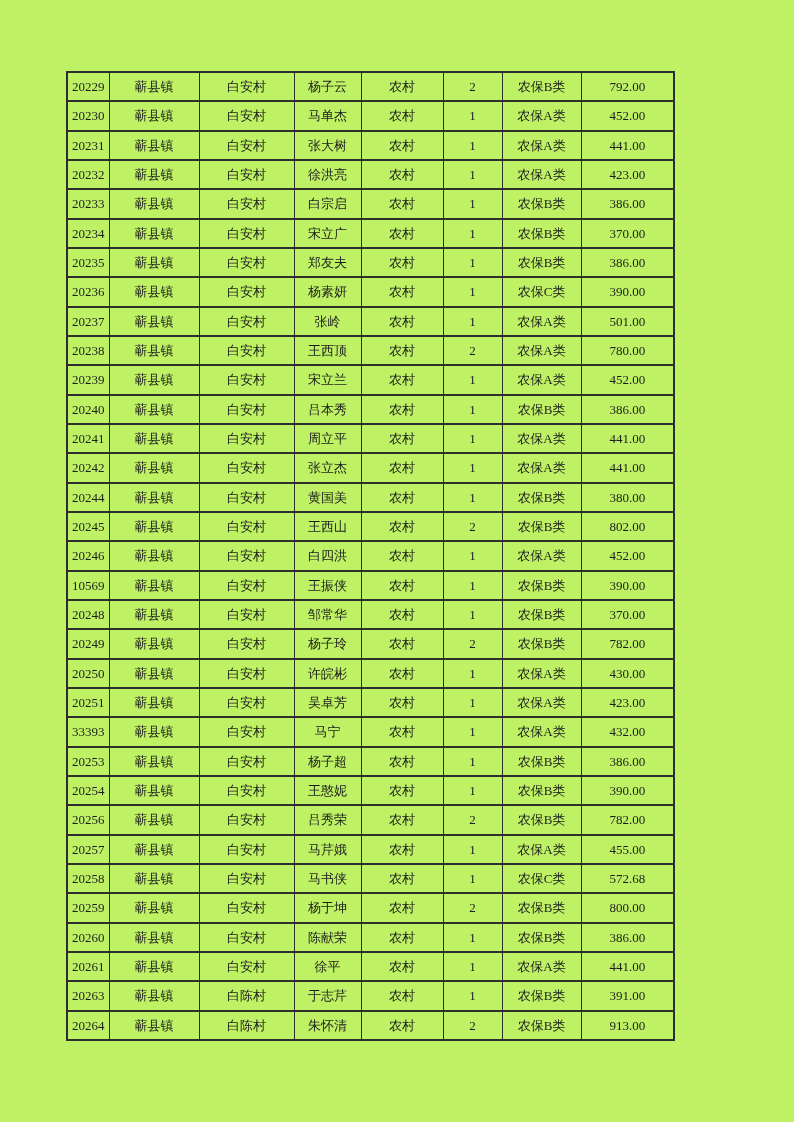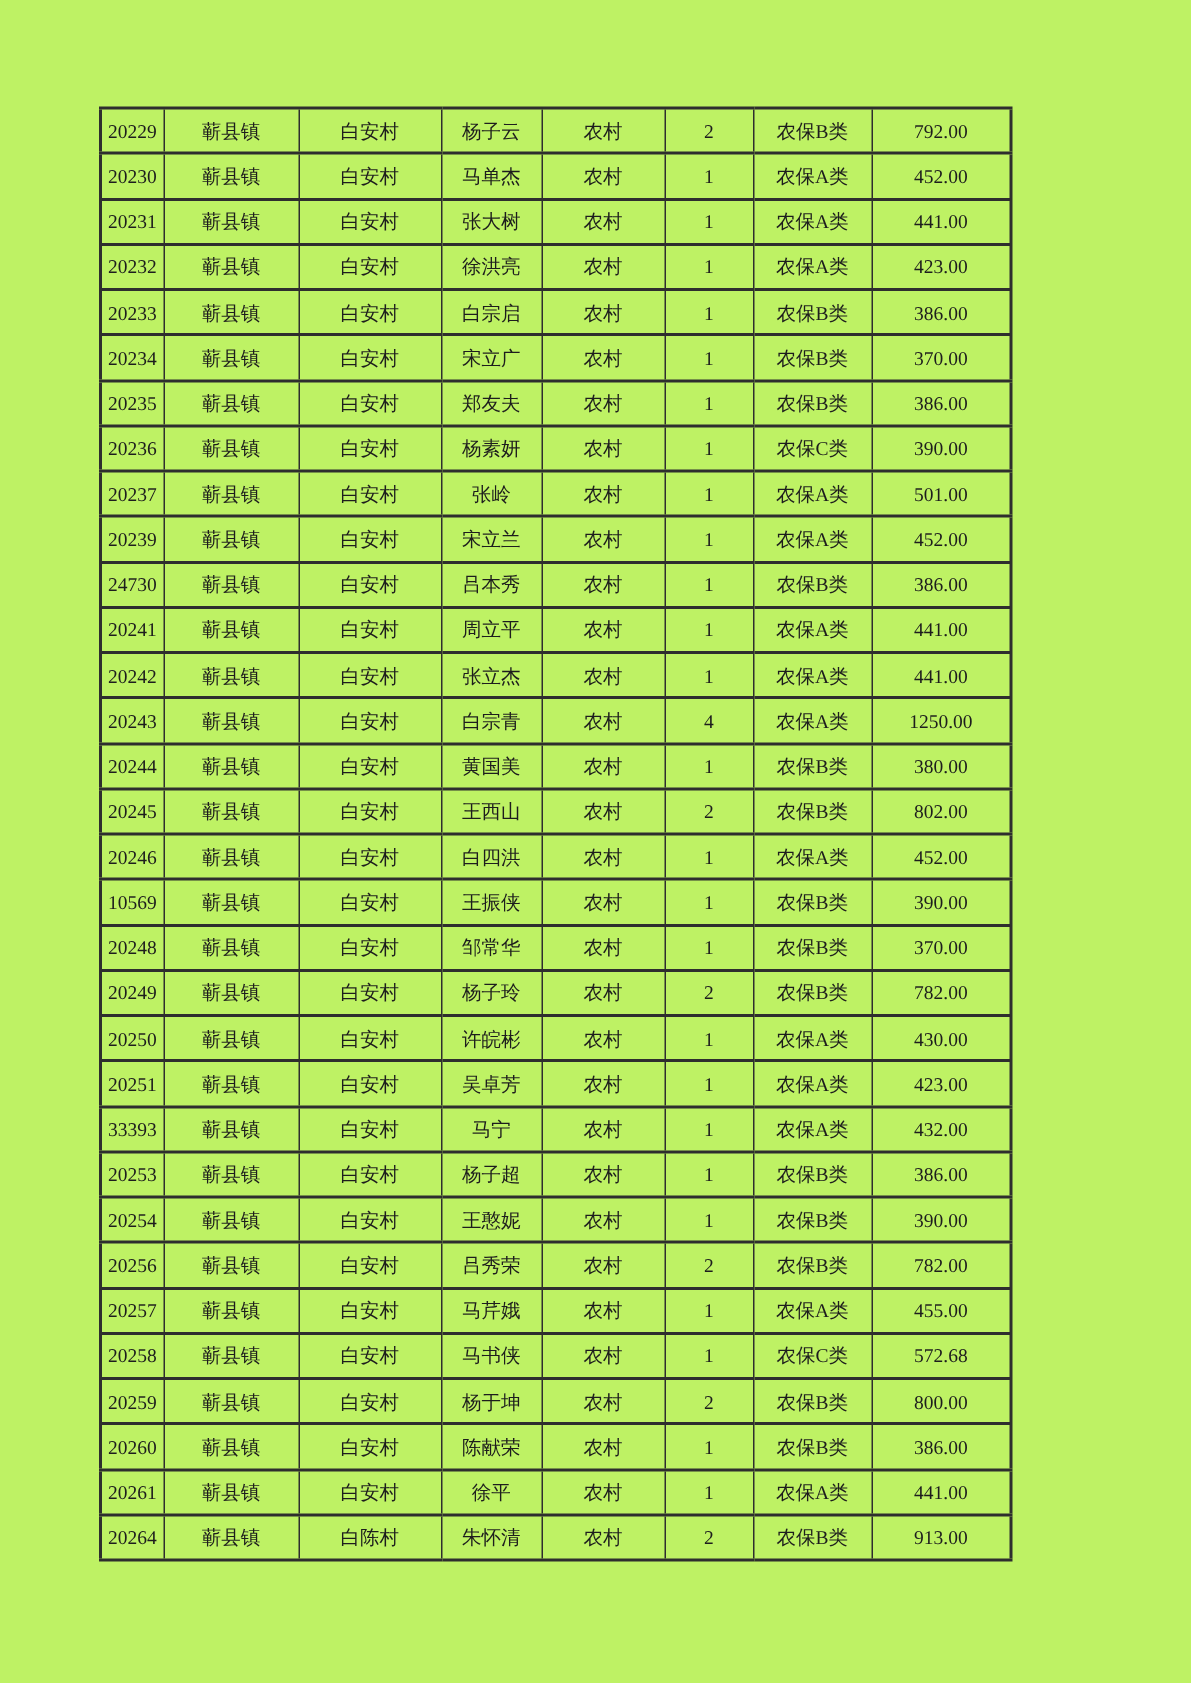--- a/index.html
+++ b/index.html
@@ -139,31 +139,41 @@
           <td>20237</td>
           <td>蕲县镇</td>
           <td>白安村</td>
           <td>张岭</td>
           <td>农村</td>
           <td>1</td>
           <td>农保A类</td>
           <td>501.00</td>
         </tr>
         <tr>
+          <td>20238</td>
+          <td>蕲县镇</td>
+          <td>白安村</td>
+          <td>王西顶</td>
+          <td>农村</td>
+          <td>2</td>
+          <td>农保A类</td>
+          <td>780.00</td>
+        </tr>
+        <tr>
           <td>20239</td>
           <td>蕲县镇</td>
           <td>白安村</td>
           <td>宋立兰</td>
           <td>农村</td>
           <td>1</td>
           <td>农保A类</td>
           <td>452.00</td>
         </tr>
         <tr>
-          <td>24730</td>
+          <td>20240</td>
           <td>蕲县镇</td>
           <td>白安村</td>
           <td>吕本秀</td>
           <td>农村</td>
           <td>1</td>
           <td>农保B类</td>
           <td>386.00</td>
         </tr>
         <tr>
           <td>20241</td>
@@ -177,30 +187,20 @@
         </tr>
         <tr>
           <td>20242</td>
           <td>蕲县镇</td>
           <td>白安村</td>
           <td>张立杰</td>
           <td>农村</td>
           <td>1</td>
           <td>农保A类</td>
           <td>441.00</td>
-        </tr>
-        <tr>
-          <td>20243</td>
-          <td>蕲县镇</td>
-          <td>白安村</td>
-          <td>白宗青</td>
-          <td>农村</td>
-          <td>4</td>
-          <td>农保A类</td>
-          <td>1250.00</td>
         </tr>
         <tr>
           <td>20244</td>
           <td>蕲县镇</td>
           <td>白安村</td>
           <td>黄国美</td>
           <td>农村</td>
           <td>1</td>
           <td>农保B类</td>
           <td>380.00</td>
@@ -357,20 +357,30 @@
         </tr>
         <tr>
           <td>20261</td>
           <td>蕲县镇</td>
           <td>白安村</td>
           <td>徐平</td>
           <td>农村</td>
           <td>1</td>
           <td>农保A类</td>
           <td>441.00</td>
+        </tr>
+        <tr>
+          <td>20263</td>
+          <td>蕲县镇</td>
+          <td>白陈村</td>
+          <td>于志芹</td>
+          <td>农村</td>
+          <td>1</td>
+          <td>农保B类</td>
+          <td>391.00</td>
         </tr>
         <tr>
           <td>20264</td>
           <td>蕲县镇</td>
           <td>白陈村</td>
           <td>朱怀清</td>
           <td>农村</td>
           <td>2</td>
           <td>农保B类</td>
           <td>913.00</td>

